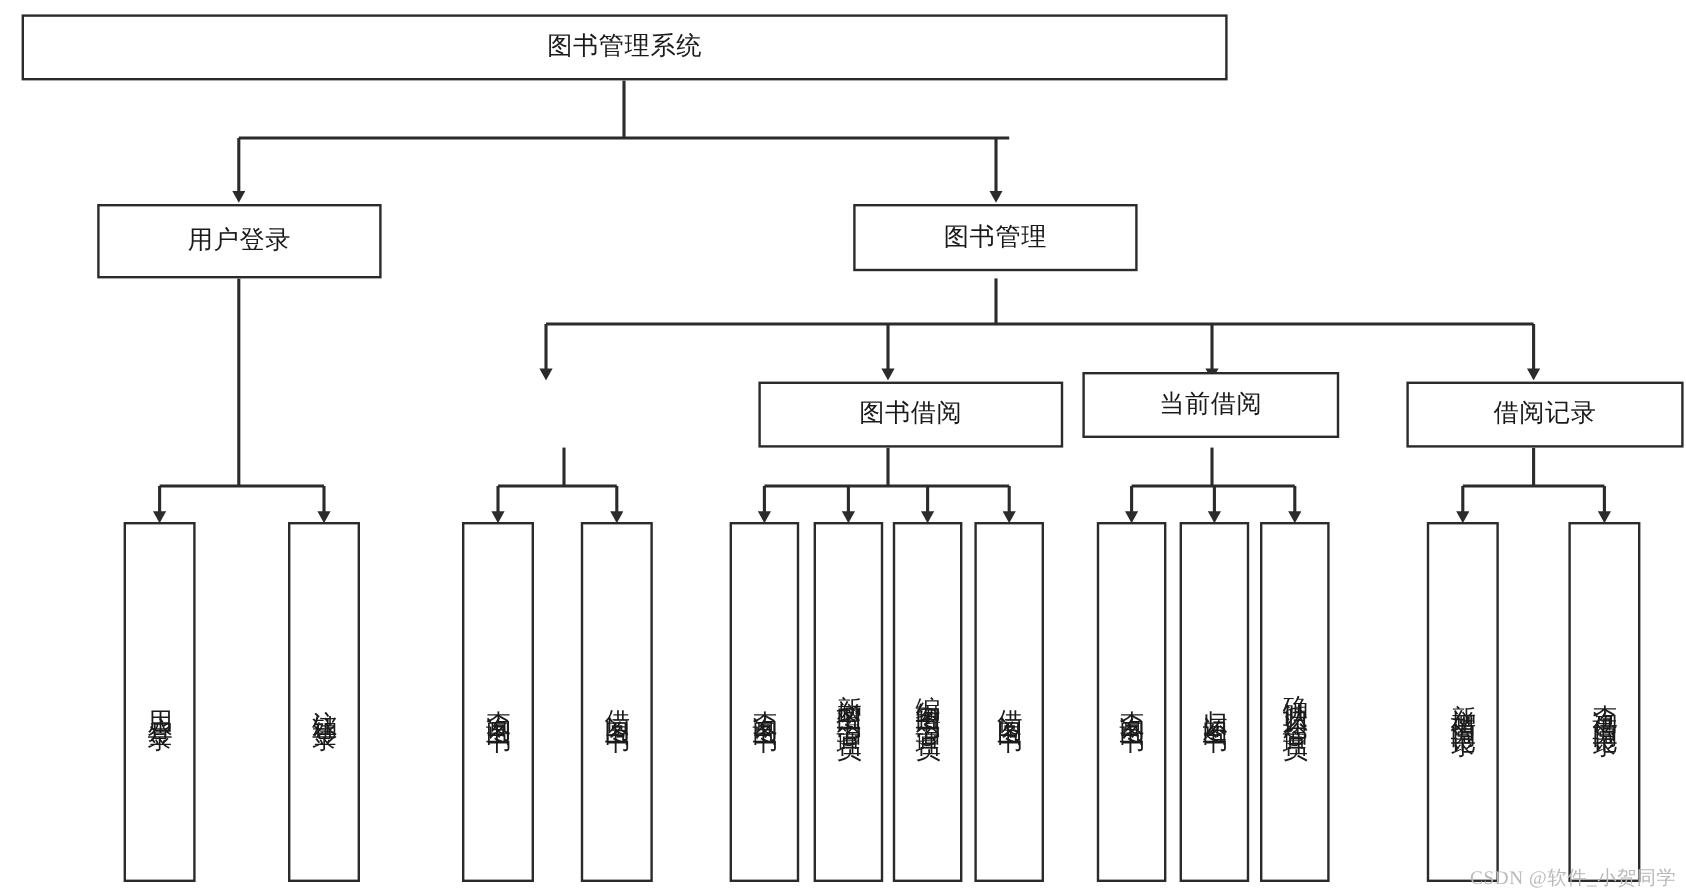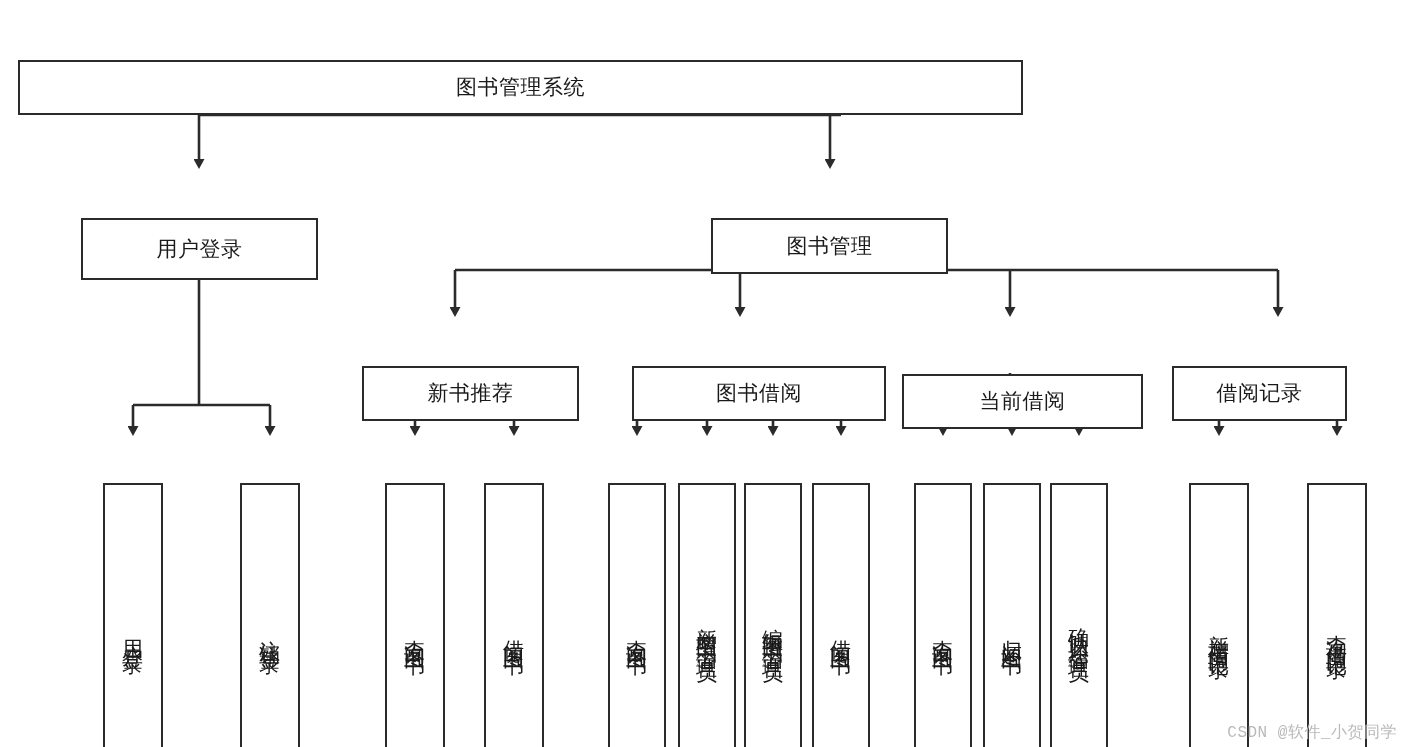--- a/index.html
+++ b/index.html
@@ -29,21 +29,20 @@
   }
   .node {
     position: absolute;
     box-sizing: border-box;
     background: #ffffff;
     border: 2px solid #2b2b2b;
     display: flex;
     align-items: center;
     justify-content: center;
     color: #1a1a1a;
-    margin-top: 48px;
   }
   .node .label {
     display: block;
     text-align: center;
     line-height: 1.18;
     letter-spacing: 0.5px;
   }
   .node.horiz .label {
     font-size: 21px;
   }
@@ -64,21 +63,21 @@
     white-space: normal;
   }
   .watermark {
     position: absolute;
     right: 8px;
     bottom: 4px;
     font-size: 16px;
     color: #b9b9b9;
     letter-spacing: 0.5px;
     white-space: nowrap;
-    font-family: Liberation Mono, monospace;
+    font-family: Liberation Serif, serif;
   }
 </style>
 </head>
 <body>
 
 <div id="diagram-root">
 
   <svg class="wires" viewBox="0 0 1405 747" xmlns="http://www.w3.org/2000/svg">
     <defs>
       <marker id="arr" markerWidth="10" markerHeight="11" refX="1" refY="5.5" orient="auto" markerUnits="userSpaceOnUse">
@@ -133,30 +132,27 @@
     <span class="label">图书管理系统</span>
   </div>
 
   <div class="node horiz" style="left:81px; top:170px; width:237px; height:62px;">
     <span class="label">用户登录</span>
   </div>
   <div class="node horiz" style="left:711px; top:170px; width:237px; height:56px;">
     <span class="label">图书管理</span>
   </div>
 
-  <div class="node horiz" style="left:362px; top:318px; width:217px; height:55px;">
-    <span class="label">新书推荐</span>
-  </div>
   <div class="node horiz" style="left:632px; top:318px; width:254px; height:55px;">
     <span class="label">图书借阅</span>
   </div>
-  <div class="node horiz" style="left:902px; top:326px; width:241px; height:55px;">
+  <div class="node horiz" style="left:902px; top:310px; width:214px; height:55px;">
     <span class="label">当前借阅</span>
   </div>
-  <div class="node horiz" style="left:1172px; top:318px; width:175px; height:55px;">
+  <div class="node horiz" style="left:1172px; top:318px; width:231px; height:55px;">
     <span class="label">借阅记录</span>
   </div>
 
   <div class="node vert" style="left:103px; top:435px; width:60px; height:300px;">
     <span class="label">用户登录</span>
   </div>
   <div class="node vert" style="left:240px; top:435px; width:60px; height:300px;">
     <span class="label">注销登录</span>
   </div>
   <div class="node vert" style="left:385px; top:435px; width:60px; height:300px;">

